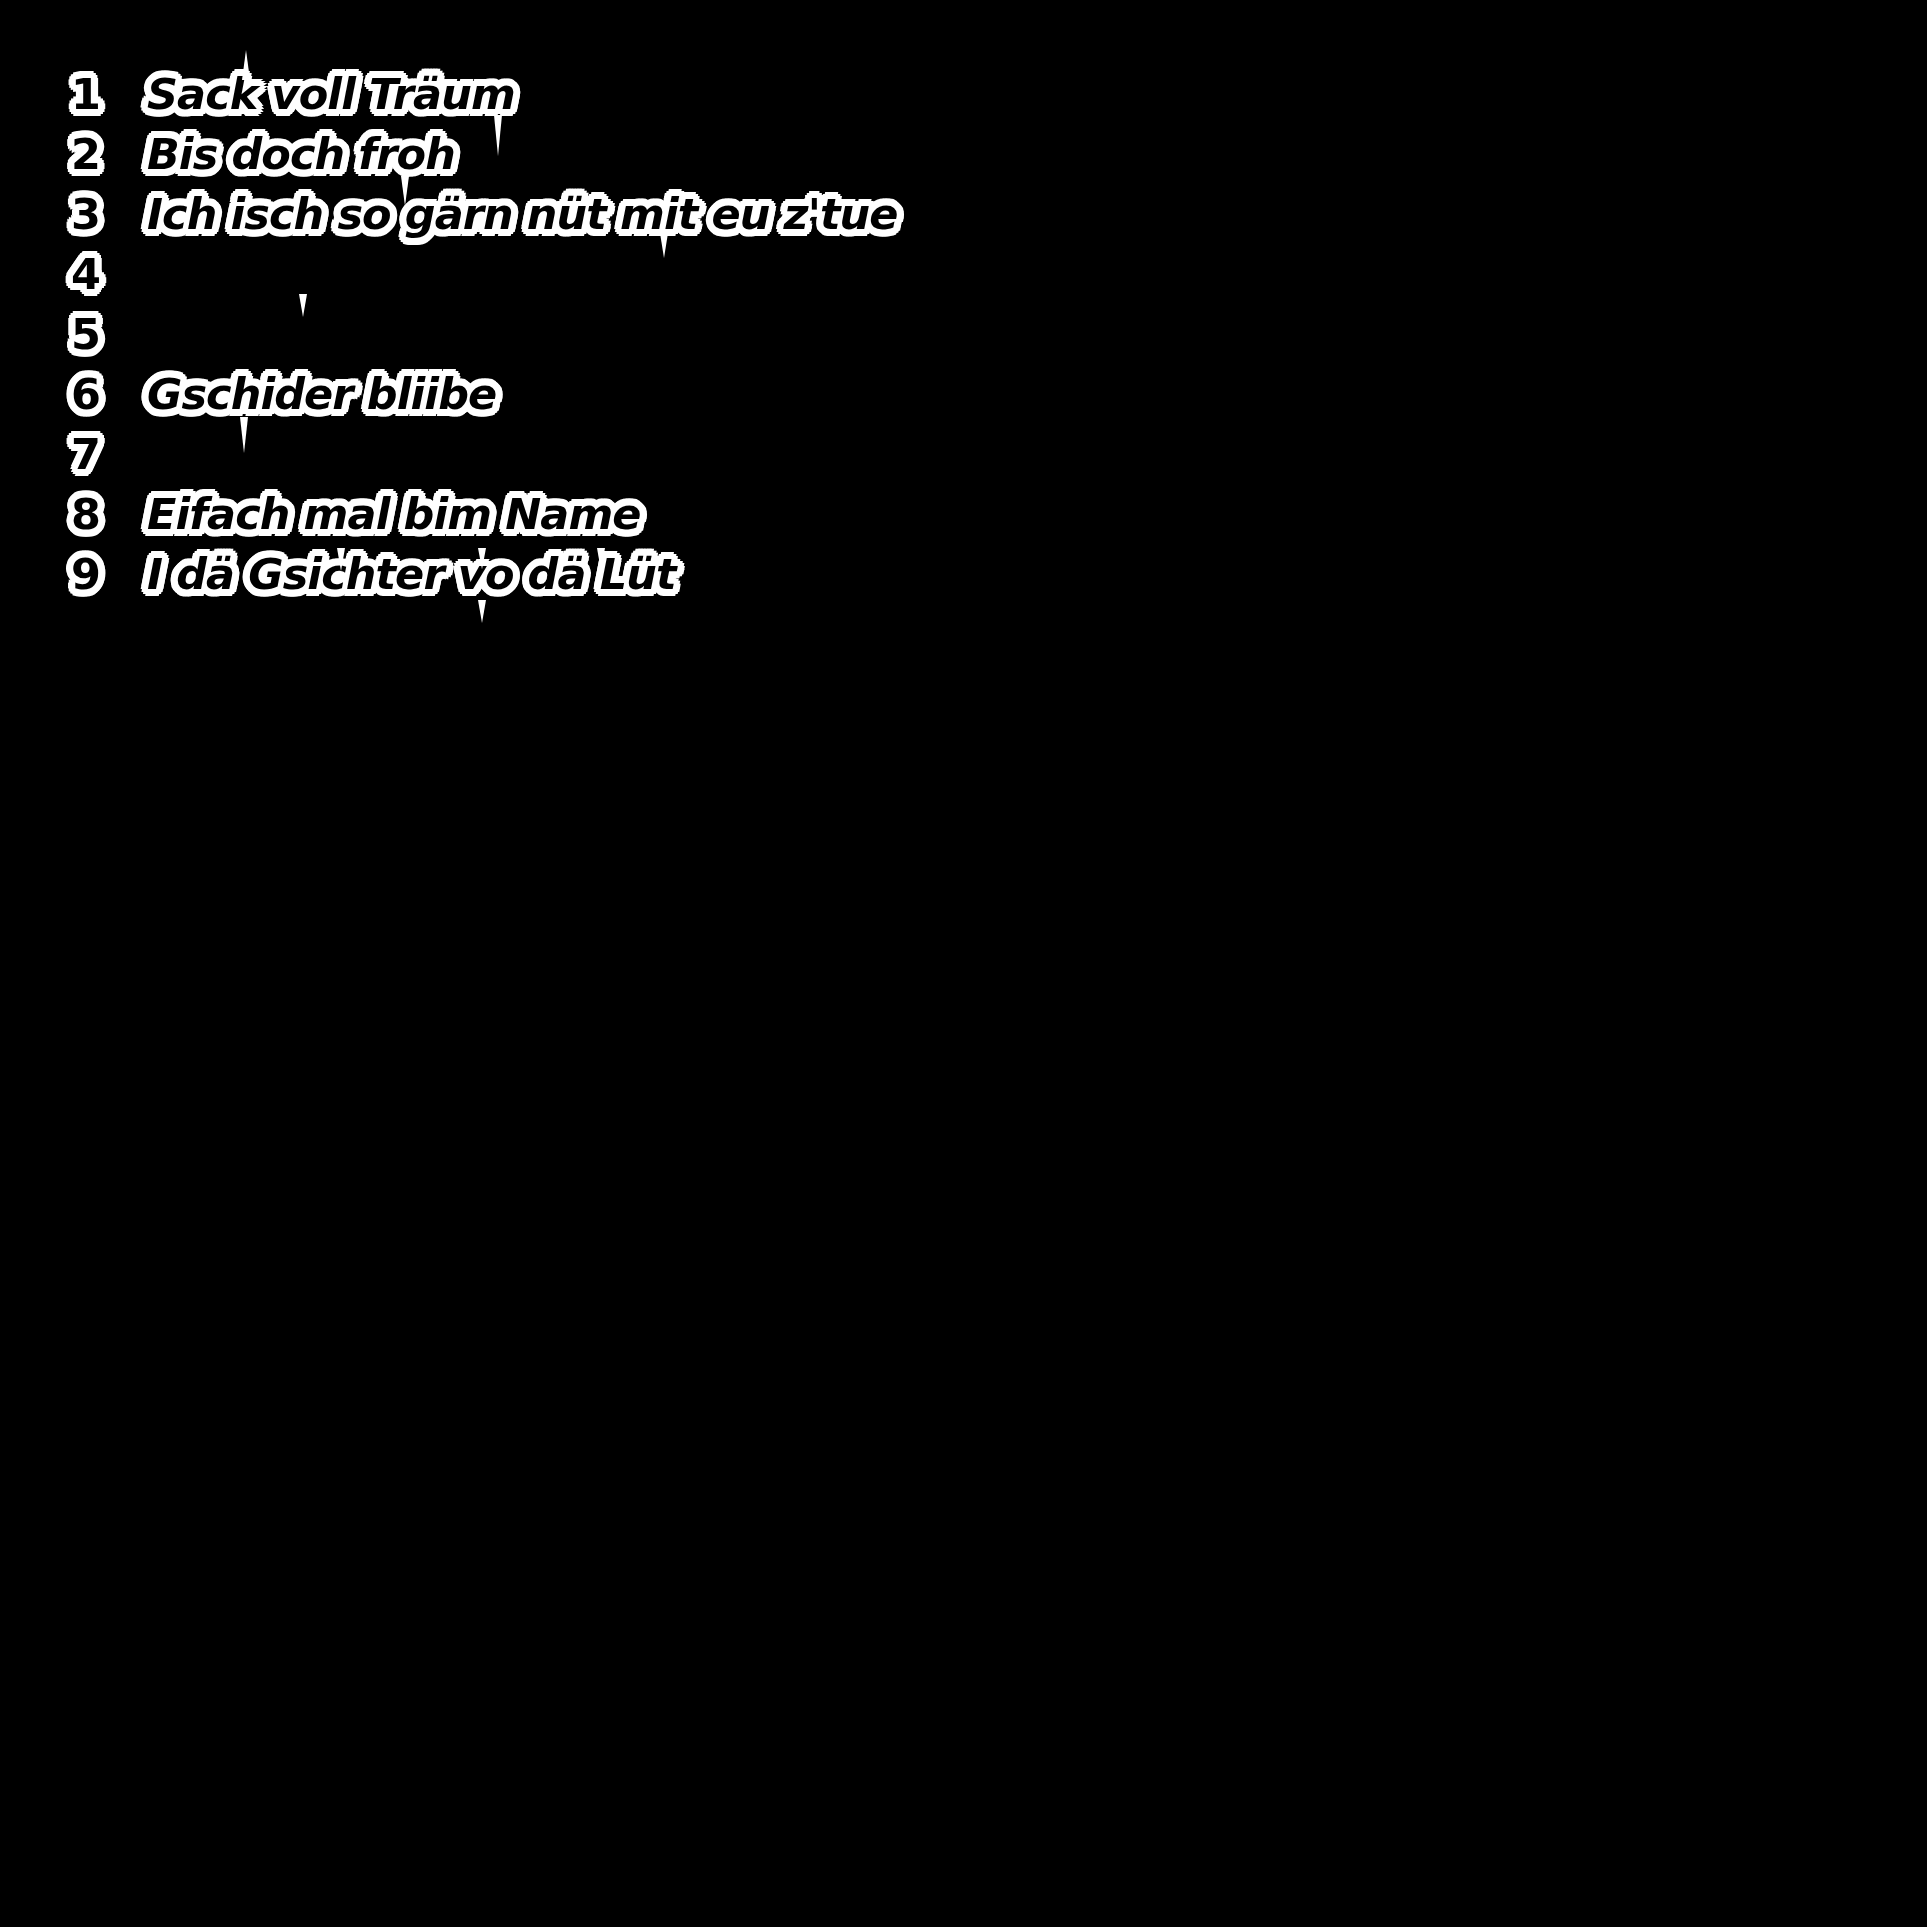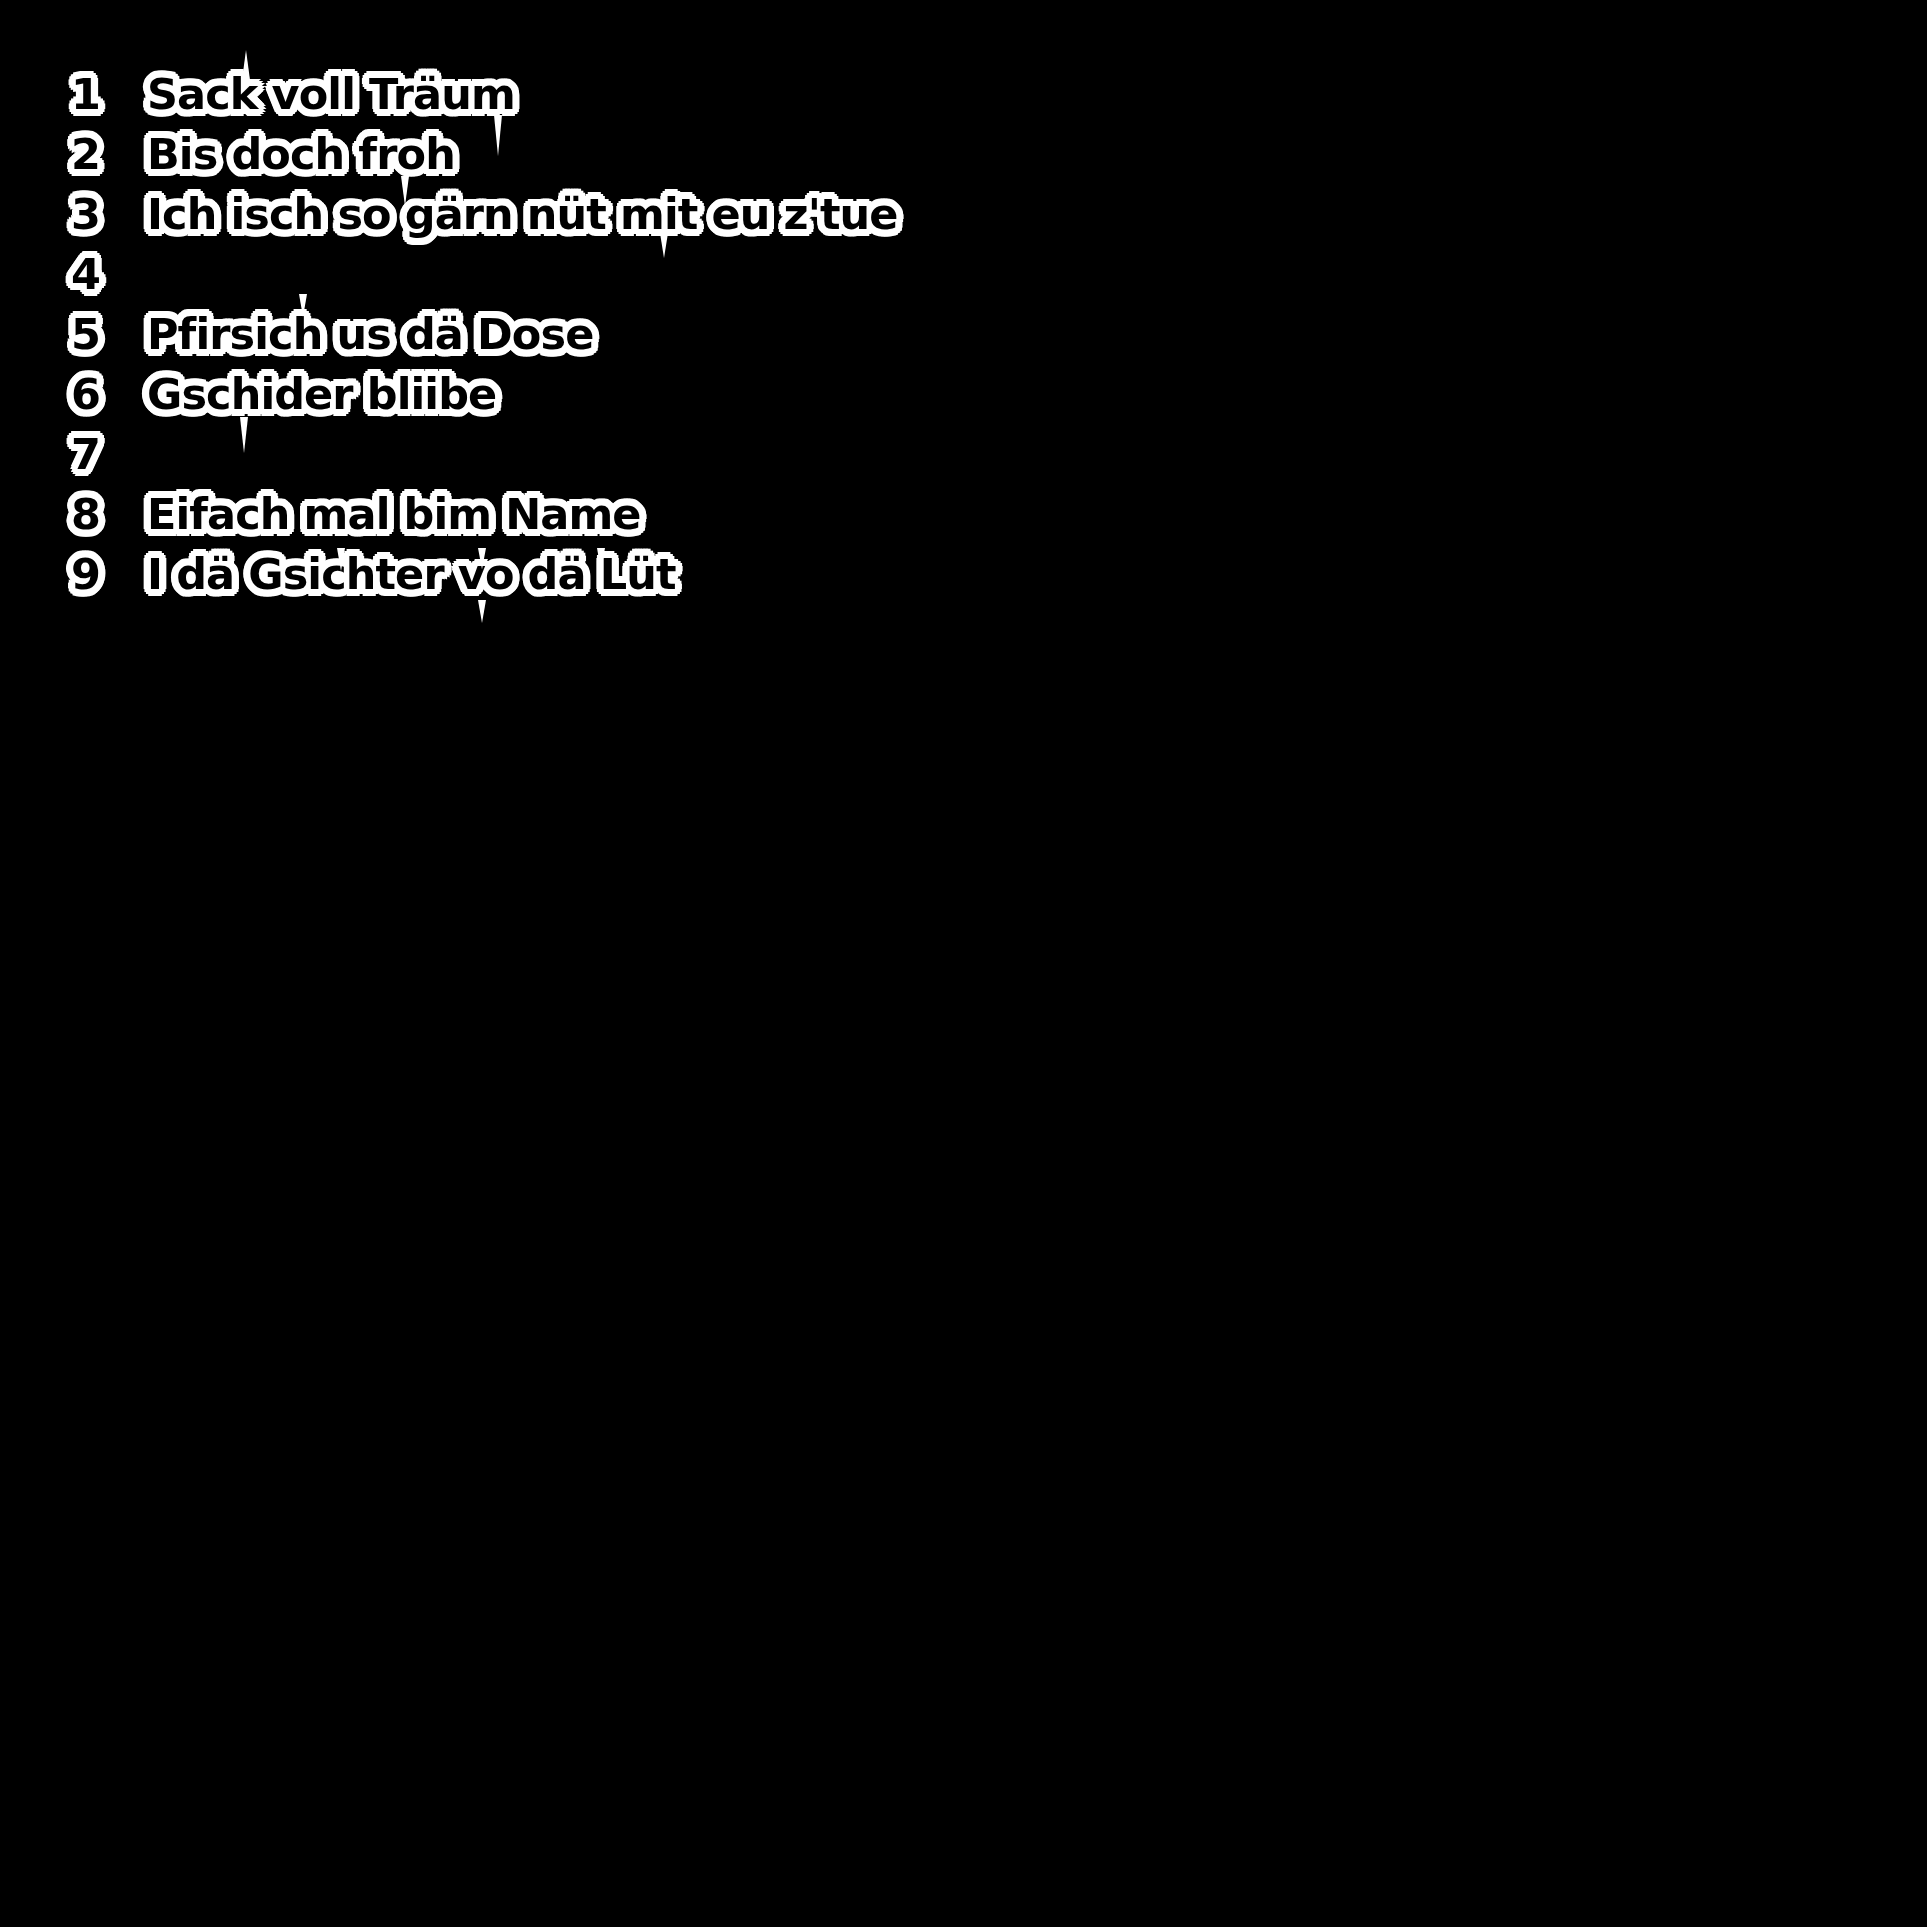--- a/index.html
+++ b/index.html
@@ -44,20 +44,21 @@
       4.5px 0 0 #fff, 3.2px 3.2px 0 #fff, 0 4.5px 0 #fff, -3.2px 3.2px 0 #fff,
       -4.5px 0 0 #fff, -3.2px -3.2px 0 #fff, 0 -4.5px 0 #fff, 3.2px -3.2px 0 #fff;
   }
   .num {
     width: 43px;
     text-align: center;
     flex: 0 0 auto;
   }
   .title {
     margin-left: 40px;
+    font-style: italic;
   }
   .drip {
     position: absolute;
     width: 8px;
     background: #ffffff;
     clip-path: polygon(0 0, 100% 0, 50% 100%);
   }
   .drip.up {
     clip-path: polygon(50% 0, 0 100%, 100% 100%);
   }
@@ -78,21 +79,20 @@
     </li>
     <li class="row">
       <span class="num outlined">3</span>
       <span class="title outlined">Ich isch so gärn nüt mit eu z'tue</span>
     </li>
     <li class="row">
       <span class="num outlined">4</span>
     </li>
     <li class="row">
       <span class="num outlined">5</span>
-      <span class="title outlined">Pfirsich us dä Dose</span>
     </li>
     <li class="row">
       <span class="num outlined">6</span>
       <span class="title outlined">Gschider bliibe</span>
     </li>
     <li class="row">
       <span class="num outlined">7</span>
     </li>
     <li class="row">
       <span class="num outlined">8</span>

